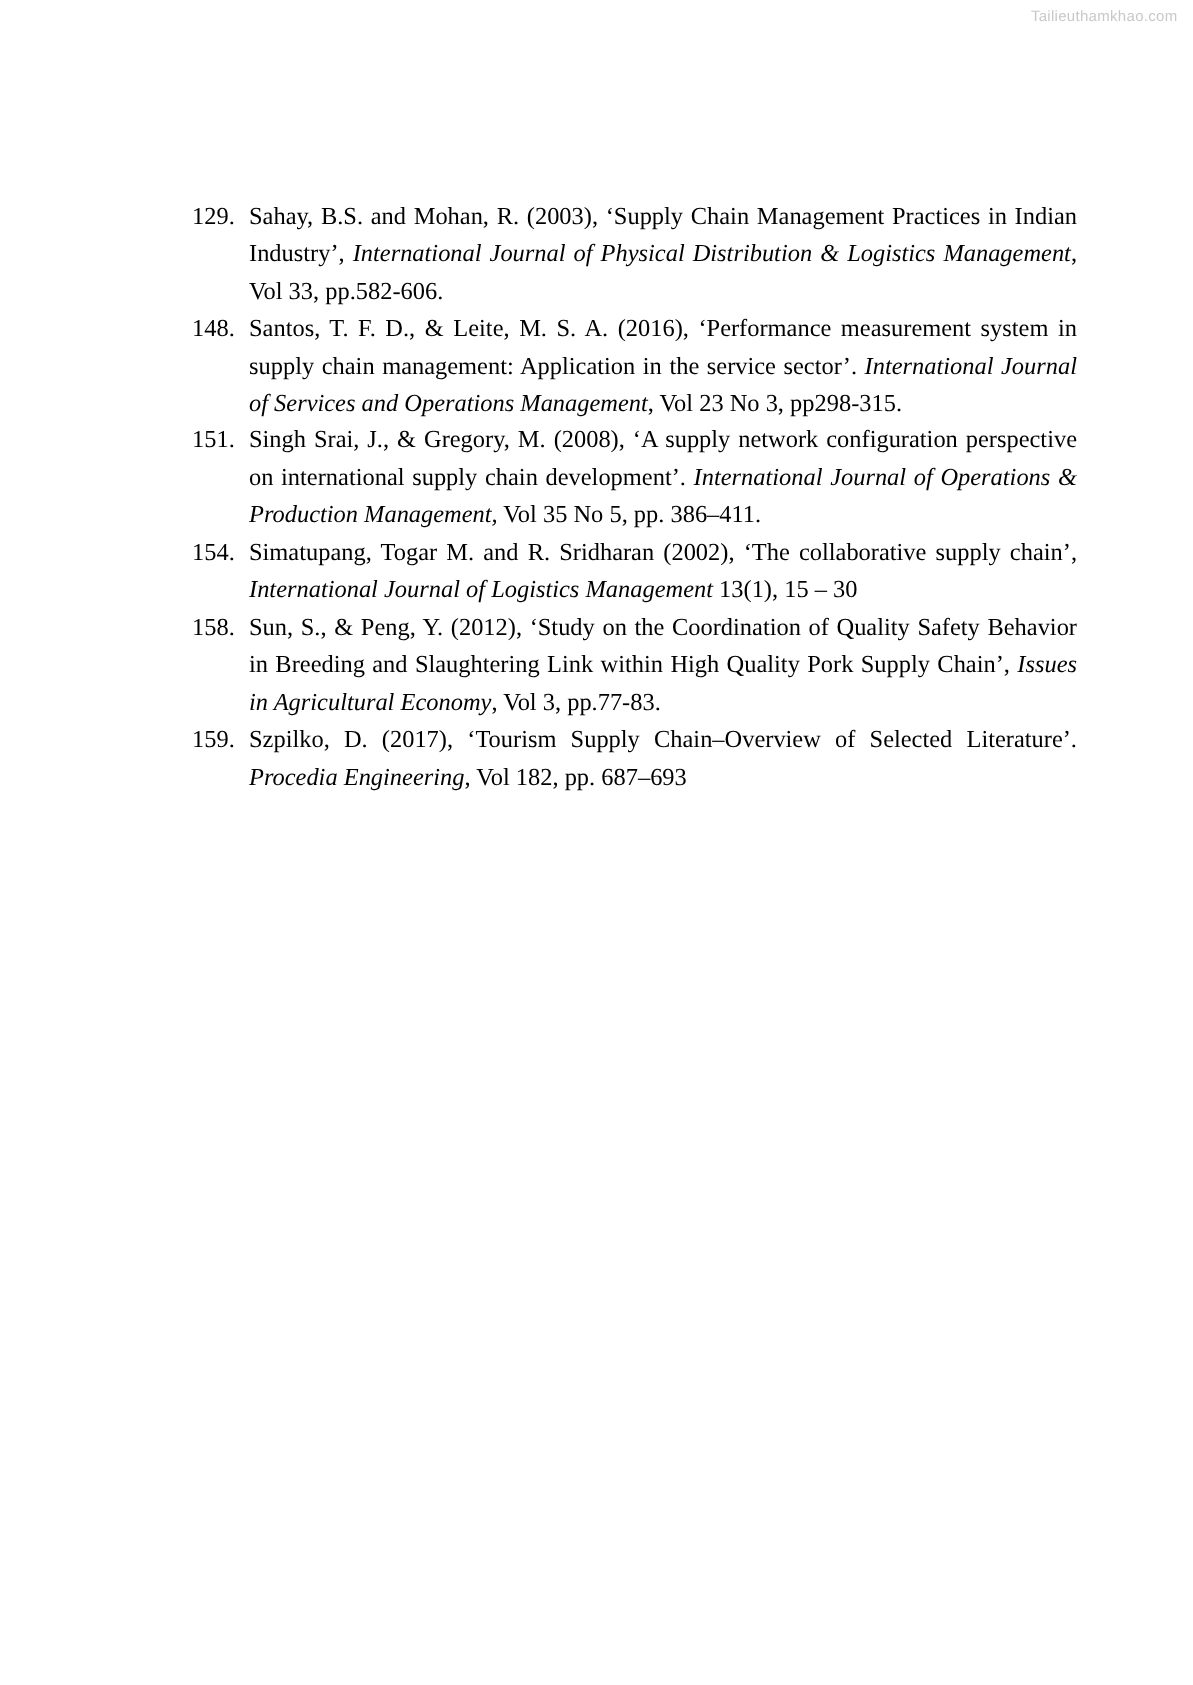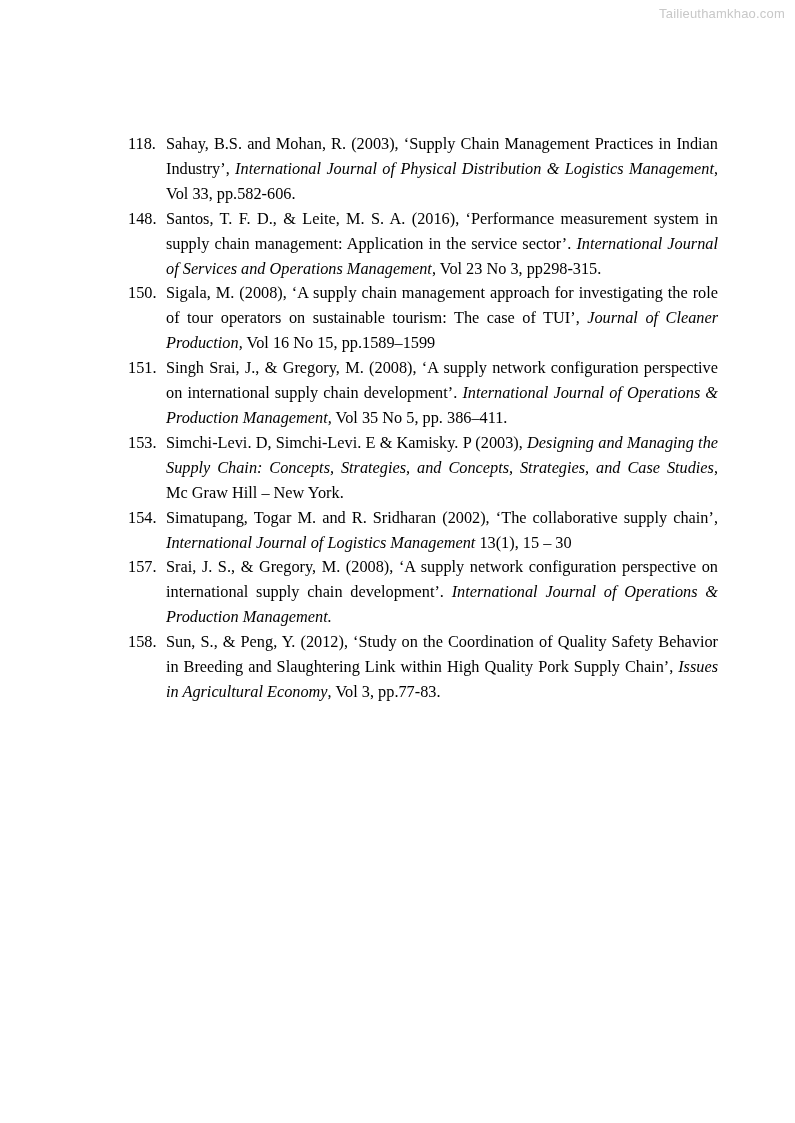--- a/index.html
+++ b/index.html
@@ -3,21 +3,21 @@
   <meta charset="utf-8">
   <style>
     html, body { margin: 0; padding: 0; background: #ffffff; }
     body {
       width: 795px; height: 1123px; position: relative; overflow: hidden;
       font-family: "Liberation Serif", serif; color: #000;
     }
     .watermark {
       position: absolute; top: 6px; right: 10px;
       font-family: "Liberation Sans", sans-serif;
-      font-size: 13px; color: #c8c8c8; letter-spacing: 0.2px;
+      font-size: 10px; color: #c8c8c8; letter-spacing: 0.2px;
     }
     .refs {
       position: absolute; top: 132px; left: 128px; width: 590px;
       margin: 0; padding: 0; list-style: none;
     }
     .ref {
       position: relative; padding-left: 38px;
       font-size: 16.3px; line-height: 24.9px;
       text-align: justify;
     }
@@ -26,36 +26,30 @@
     }
     .ref i { font-style: italic; }
   </style>
 </head>
 <body>
 
 <div class="watermark">Tailieuthamkhao.com</div>
 
 <ol class="refs">
   <li class="ref">
-    <span class="num">118.</span><span>Sahay, B.S. and Mohan, R. (2003), ‘Supply Chain Management Practices in Indian Industry’, </span><i>International Journal of Physical Distribution &amp; Logistics Management</i><span>, Vol 33, pp.582-606.</span>
+    <span class="num">129.</span><span>Sahay, B.S. and Mohan, R. (2003), ‘Supply Chain Management Practices in Indian Industry’, </span><i>International Journal of Physical Distribution &amp; Logistics Management</i><span>, Vol 33, pp.582-606.</span>
   </li>
   <li class="ref">
     <span class="num">148.</span><span>Santos, T. F. D., &amp; Leite, M. S. A. (2016), ‘Performance measurement system in supply chain management: Application in the service sector’. </span><i>International Journal of Services and Operations Management</i><span>, Vol 23 No 3, pp298-315.</span>
   </li>
   <li class="ref">
-    <span class="num">150.</span><span>Sigala, M. (2008), ‘A supply chain management approach for investigating the role of tour operators on sustainable tourism: The case of TUI’, </span><i>Journal of Cleaner Production,</i><span> Vol 16 No 15, pp.1589–1599</span>
-  </li>
-  <li class="ref">
     <span class="num">151.</span><span>Singh Srai, J., &amp; Gregory, M. (2008), ‘A supply network configuration perspective on international supply chain development’. </span><i>International Journal of Operations &amp; Production Management,</i><span> Vol 35 No 5, pp. 386–411.</span>
-  </li>
-  <li class="ref">
-    <span class="num">153.</span><span>Simchi-Levi. D, Simchi-Levi. E &amp; Kamisky. P (2003), </span><i>Designing and Managing the Supply Chain: Concepts, Strategies, and Concepts, Strategies, and Case Studies</i><span>, Mc Graw Hill – New York.</span>
   </li>
   <li class="ref">
     <span class="num">154.</span><span>Simatupang, Togar M. and R. Sridharan (2002), ‘The collaborative supply chain’, </span><i>International Journal of Logistics Management</i><span> 13(1), 15 – 30</span>
   </li>
   <li class="ref">
-    <span class="num">157.</span><span>Srai, J. S., &amp; Gregory, M. (2008), ‘A supply network configuration perspective on international supply chain development’. </span><i>International Journal of Operations &amp; Production Management.</i><span></span>
+    <span class="num">158.</span><span>Sun, S., &amp; Peng, Y. (2012), ‘Study on the Coordination of Quality Safety Behavior in Breeding and Slaughtering Link within High Quality Pork Supply Chain’, </span><i>Issues in Agricultural Economy</i><span>, Vol 3, pp.77-83.</span>
   </li>
   <li class="ref">
-    <span class="num">158.</span><span>Sun, S., &amp; Peng, Y. (2012), ‘Study on the Coordination of Quality Safety Behavior in Breeding and Slaughtering Link within High Quality Pork Supply Chain’, </span><i>Issues in Agricultural Economy</i><span>, Vol 3, pp.77-83.</span>
+    <span class="num">159.</span><span>Szpilko, D. (2017), ‘Tourism Supply Chain–Overview of Selected Literature’. </span><i>Procedia Engineering</i><span>, Vol 182, pp. 687–693</span>
   </li>
 </ol>
 
 </body></html>

